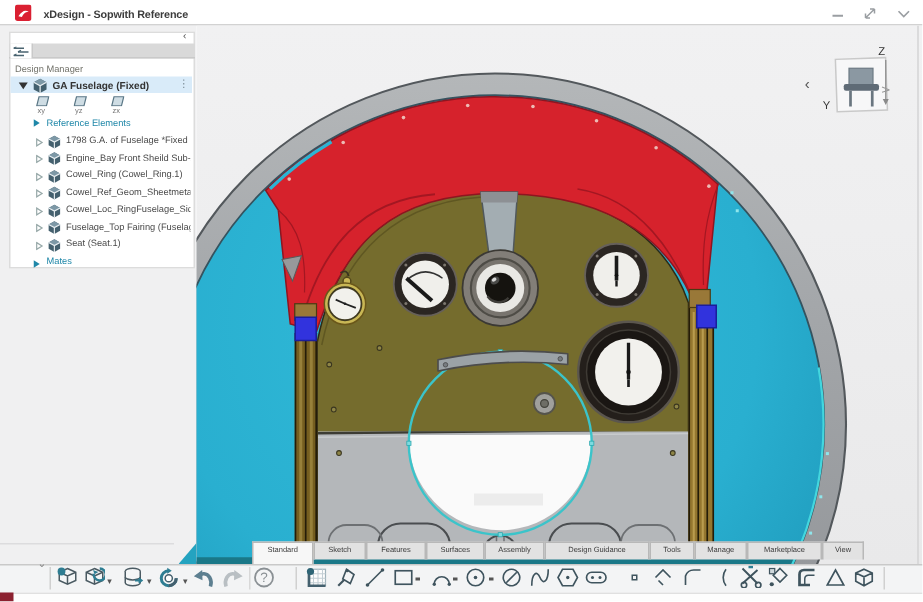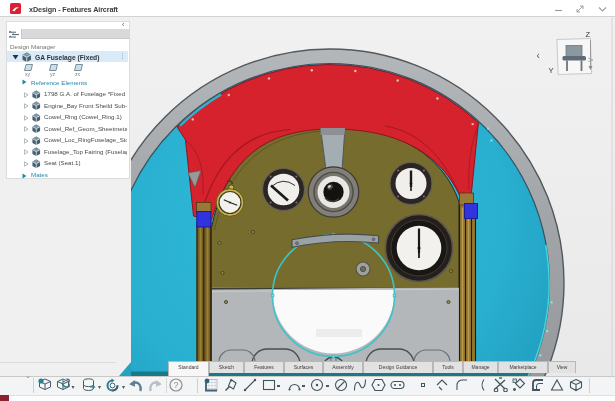--- a/index.html
+++ b/index.html
@@ -26,21 +26,21 @@
 #redcorner{left:0;top:395px;width:9px;height:6px;background:#8c2130;}
 .tb{position:absolute;top:377px;}
 </style></head>
 <body>
 <div class="abs" id="leftbg"></div>
 <div class="abs" id="titlebar"></div>
 <svg class="abs" style="left:10px;top:3px" width="11" height="11" viewBox="0 0 12 12">
     <rect x="0" y="0" width="12" height="12" rx="2" fill="#da2032"></rect>
     <path d="M2.5,8.5 Q6.5,2.5 10,5.5 Q7,4.8 5,9 Z" fill="#fff"></path>
   </svg>
-<div class="abs" id="title">xDesign - Features Aircraft</div>
+<div class="abs" id="title">xDesign - Sopwith Reference</div>
 <svg class="abs" style="left:553px;top:4px" width="55" height="10" viewBox="0 0 55 10">
 <path d="M2,6.5 H9" stroke="#9a9ea2" stroke-width="1.2"></path>
 <path d="M24,8 L30,2 M24,8 l0,-3 M24,8 l3,0 M30,2 l-3,0 M30,2 l0,3" stroke="#9a9ea2" stroke-width="1" fill="none"></path>
 <path d="M46,3.5 l3.5,3.5 l3.5,-3.5" stroke="#9a9ea2" stroke-width="1.1" fill="none"></path>
 </svg>
 
 <svg class="abs" id="scene" width="484" height="359" viewBox="131 17 484 359">
     <defs>
 <radialGradient id="tealg" cx="0.45" cy="0.35" r="0.75">
 <stop offset="0" stop-color="#31bcd9"></stop>

